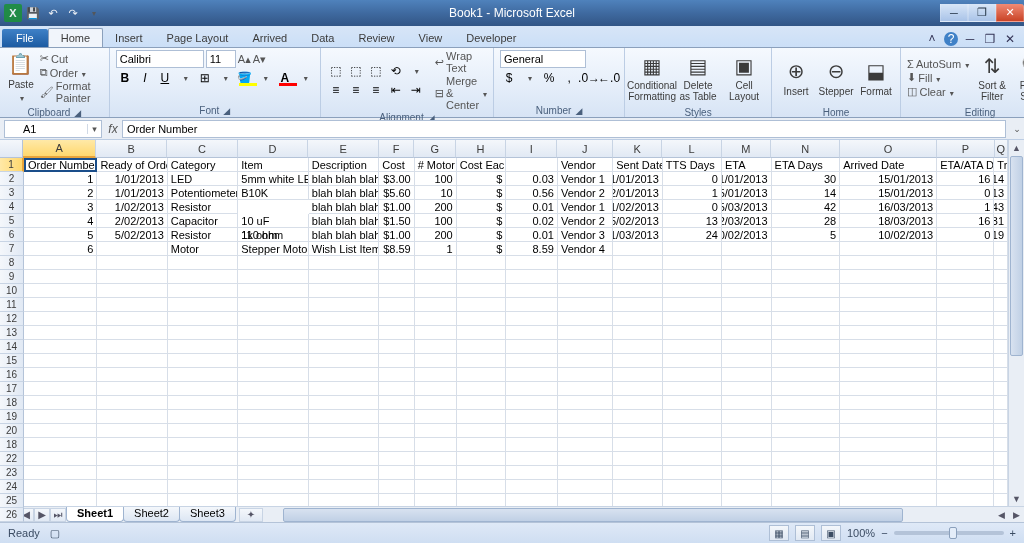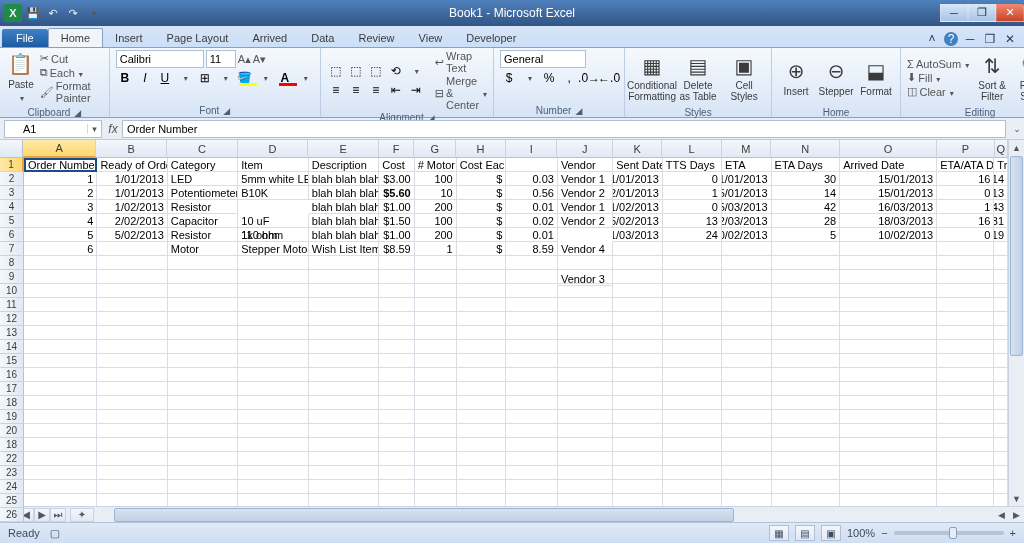--- a/index.html
+++ b/index.html
@@ -131,21 +131,21 @@
           <span>Paste</span>
           <span class="dd-arrow"></span>
         </div>
       <div class="colstack">
         <div class="mini">
             <span>✂</span>
             <span>Cut</span>
           </div>
         <div class="mini">
             <span>⧉</span>
-            <span>Each</span>
+            <span>Order</span>
             <span class="dd-arrow"></span>
           </div>
         <div class="mini">
             <span>🖌</span>
             <span>Format Painter</span>
           </div>
       </div>
     </div>
     <div class="group-label">
         <span>Clipboard</span>
@@ -246,21 +246,21 @@
       <div class="bigbtn">
           <span class="ico">▦</span>
           <span>Conditional Formatting</span>
         </div>
       <div class="bigbtn">
           <span class="ico">▤</span>
           <span>Delete as Table</span>
         </div>
       <div class="bigbtn">
           <span class="ico">▣</span>
-          <span>Cell Styles</span>
+          <span>Cell Layout</span>
         </div>
     </div>
     <div class="group-label">
         <span>Styles</span>
       </div>
   </div>
 
   <div class="group">
     <div class="group-body">
       <div class="bigbtn" style="width:36px">
@@ -412,21 +412,21 @@
         <div class="cell r" style="width: 102px;">15/01/2013</div>
         <div class="cell r" style="width: 60px;">16</div>
         <div class="cell r" style="width: 14px;">14</div>
       </div>
       <div class="row">
         <div class="cell r" style="width: 77px;">2</div>
         <div class="cell r" style="width: 74px;">1/01/2013</div>
         <div class="cell" style="width: 74px;">Potentiometer</div>
         <div class="cell" style="width: 74px;">B10K</div>
         <div class="cell" style="width: 74px;">blah blah blah</div>
-        <div class="cell r" style="width: 37px; font-weight: bold;">$5.60</div>
+        <div class="cell r" style="width: 37px;">$5.60</div>
         <div class="cell r" style="width: 44px;">10</div>
         <div class="cell r" style="width: 52px;">$</div>
         <div class="cell r" style="width: 54px;">0.56</div>
         <div class="cell" style="width: 58px;">Vendor 2</div>
         <div class="cell r" style="width: 52px;">2/01/2013</div>
         <div class="cell r" style="width: 62px;">1</div>
         <div class="cell r" style="width: 52px;">15/01/2013</div>
         <div class="cell r" style="width: 72px;">14</div>
         <div class="cell r" style="width: 102px;">15/01/2013</div>
         <div class="cell r" style="width: 60px;">0</div>
@@ -473,21 +473,21 @@
       <div class="row">
         <div class="cell r" style="width: 77px;">5</div>
         <div class="cell r" style="width: 74px;">5/02/2013</div>
         <div class="cell" style="width: 74px;">Resistor</div>
         <div class="cell" style="width: 74px;">1k ohm</div>
         <div class="cell" style="width: 74px;">blah blah blah</div>
         <div class="cell r" style="width: 37px;">$1.00</div>
         <div class="cell r" style="width: 44px;">200</div>
         <div class="cell r" style="width: 52px;">$</div>
         <div class="cell r" style="width: 54px;">0.01</div>
-        <div class="cell" style="width: 58px; margin-top: 44px;">Vendor 3</div>
+        <div class="cell" style="width: 58px;">Vendor 3</div>
         <div class="cell r" style="width: 52px;">1/03/2013</div>
         <div class="cell r" style="width: 62px;">24</div>
         <div class="cell r" style="width: 52px;">10/02/2013</div>
         <div class="cell r" style="width: 72px;">5</div>
         <div class="cell r" style="width: 102px;">10/02/2013</div>
         <div class="cell r" style="width: 60px;">0</div>
         <div class="cell r" style="width: 14px;">19</div>
       </div>
       <div class="row">
         <div class="cell r" style="width: 77px;">6</div>
@@ -855,20 +855,25 @@
     <div class="arr up">▲</div>
     <div class="thumb"></div>
     <div class="arr down">▼</div>
   </div>
   <div class="hscroll">
     <div class="sheettabs">
       <div class="nav">⏮</div>
       <div class="nav">◀</div>
       <div class="nav">▶</div>
       <div class="nav">⏭</div>
+      <div id="sheettabs-holder" style="display:flex">
+          <div class="stab active">Sheet1</div>
+          <div class="stab">Sheet2</div>
+          <div class="stab">Sheet3</div>
+        </div>
       <div class="nav newtab">✦</div>
     </div>
     <div class="track">
         <div class="thumb"></div>
       </div>
     <div class="arr">◀</div>
     <div class="arr">▶</div>
   </div>
 </div>
 

